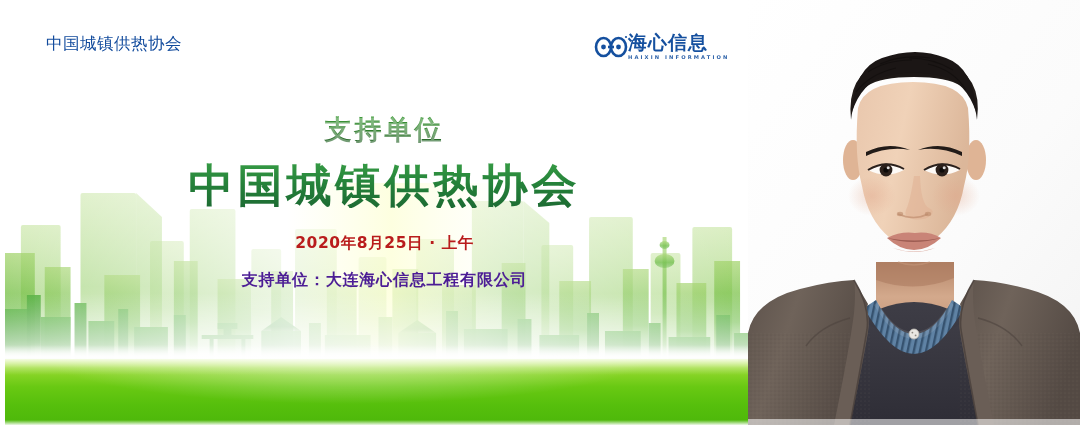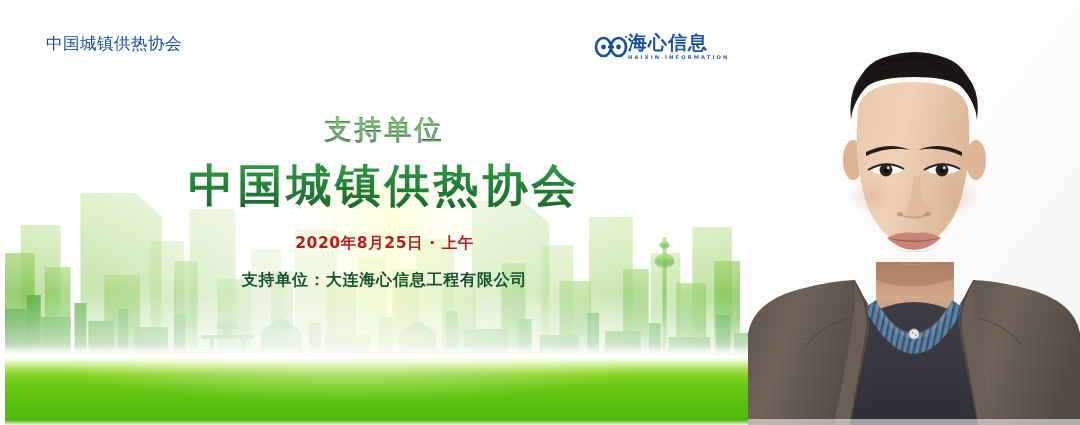--- a/index.html
+++ b/index.html
@@ -245,21 +245,21 @@
     font-weight: 700;
     color: #b91c1c;
     letter-spacing: 0.6px;
     line-height: 1;
     padding-left: 16px;
   }
   .support-line {
     margin-top: 20px;
     font-size: 16px;
     font-weight: 700;
-    color: #14532d;
+    color: #4c1d95;
     letter-spacing: 0.8px;
     line-height: 1;
     padding-left: 16px;
   }
 
   
   .portrait {
     position: relative;
     width: 332px;
     height: 425px;

